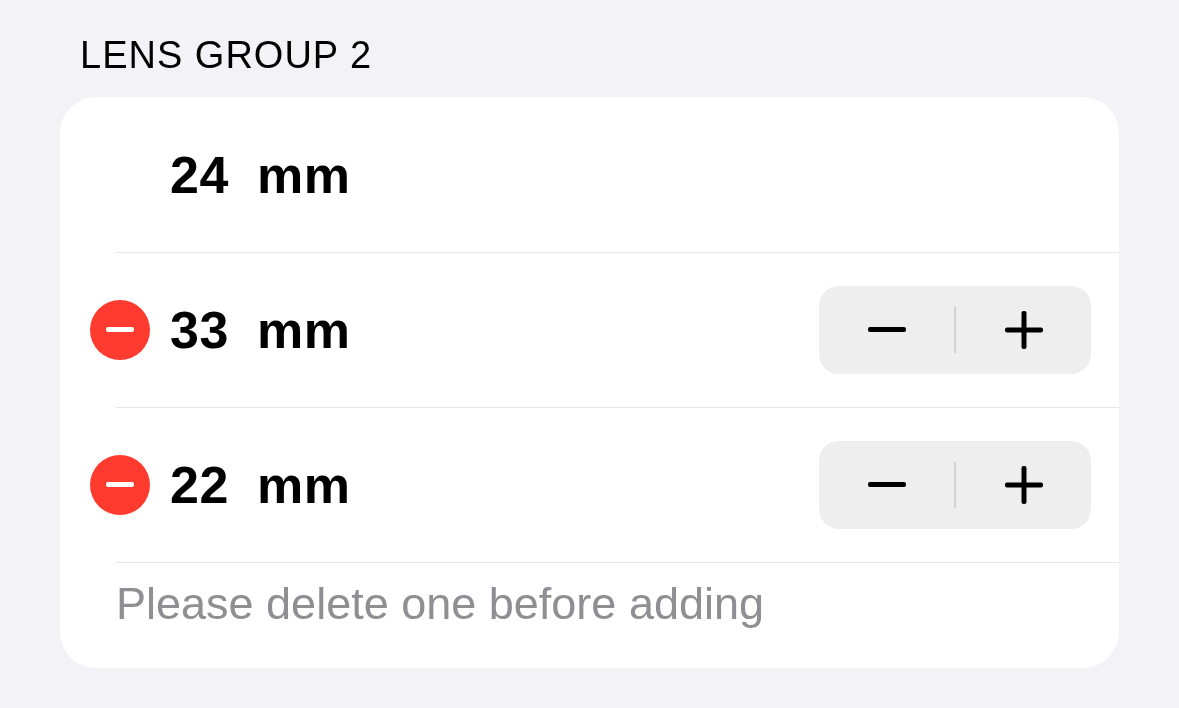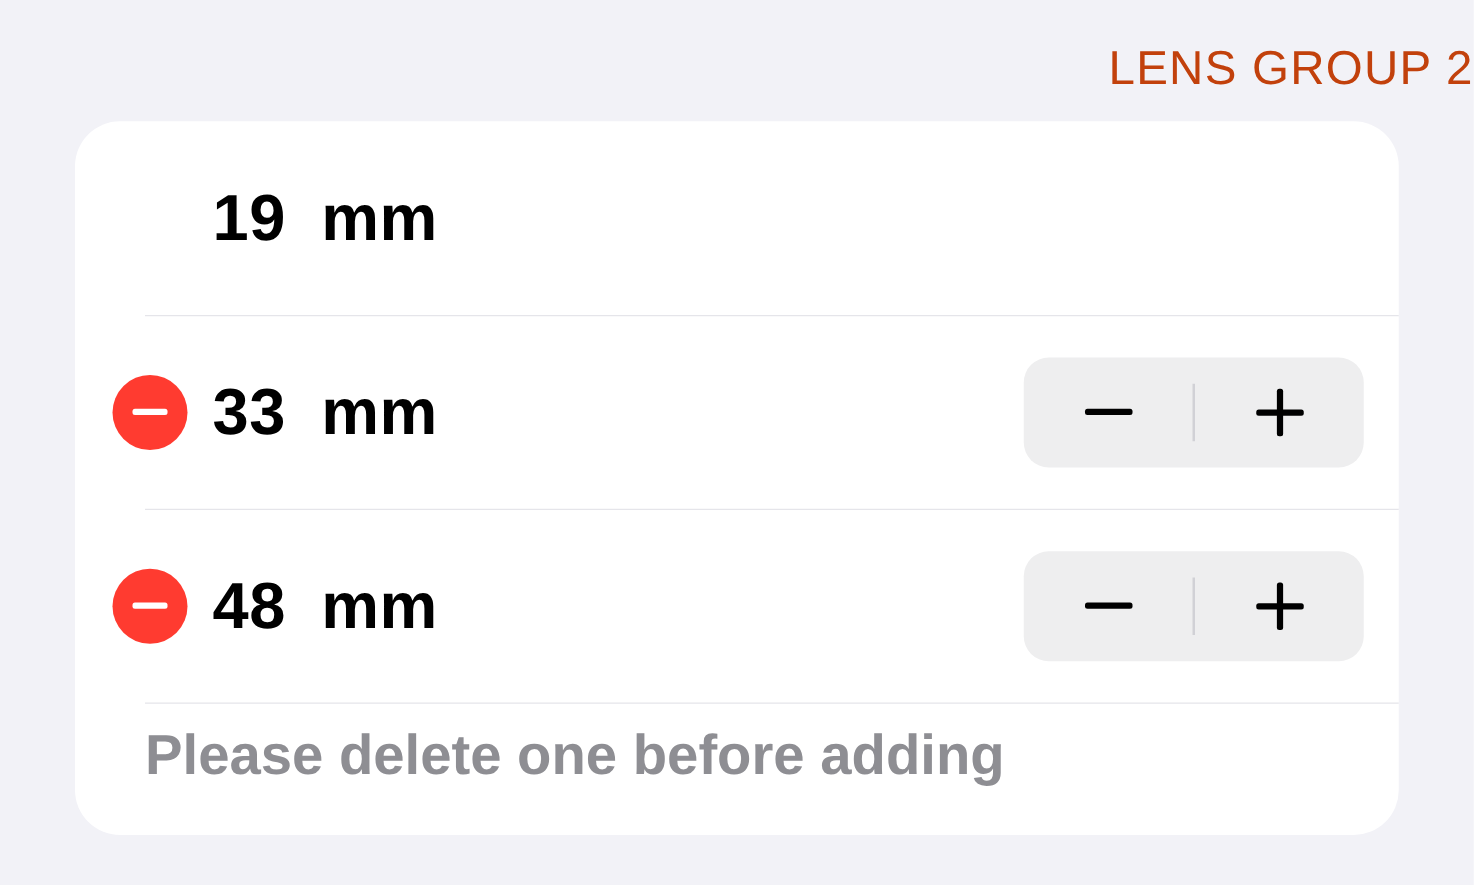--- a/index.html
+++ b/index.html
@@ -14,24 +14,23 @@
       height: 708px;
       overflow: hidden;
     }
     .container {
       padding-top: 18px;
     }
     .section-header {
       font-size: 38px;
       font-weight: 400;
       letter-spacing: 1px;
-      color: #c2410c;
+      color: #000000;
       text-transform: uppercase;
       padding: 16px 0 20px 80px;
-      text-align: right;
     }
     .card {
       background: #fff;
       border-radius: 36px;
       margin: 0 60px 0 60px;
     }
     .row {
       display: flex;
       align-items: center;
       height: 155px;
@@ -44,21 +43,21 @@
       top: 0;
       left: 56px;
       right: 0;
       height: 1px;
       background: #e5e5ea;
     }
     .footer-row {
       padding: 16px 28px 38px 56px;
       color: #8e8e93;
       font-size: 45px;
-      font-weight: 700;
+      font-weight: 400;
       position: relative;
     }
     .footer-row::before {
       content: "";
       position: absolute;
       top: 0;
       left: 56px;
       right: 0;
       height: 1px;
       background: #e5e5ea;
@@ -161,21 +160,21 @@
 </head>
 <body>
 
 <div class="container">
   <div class="section-header">LENS GROUP 2</div>
   <div class="card">
 
     <div class="row">
       <div class="spacer"></div>
       <div class="lens-label">
-        <span class="lens-value">19</span>
+        <span class="lens-value">24</span>
         <span>mm</span>
       </div>
     </div>
 
     <div class="row">
       <div class="delete-btn">
         <div class="delete-circle">
           <div class="delete-dash"></div>
         </div>
       </div>
@@ -194,21 +193,21 @@
       </div>
     </div>
 
     <div class="row">
       <div class="delete-btn">
         <div class="delete-circle">
           <div class="delete-dash"></div>
         </div>
       </div>
       <div class="lens-label">
-        <span class="lens-value">48</span>
+        <span class="lens-value">22</span>
         <span>mm</span>
       </div>
       <div class="stepper">
         <div class="stepper-btn">
           <div class="minus-icon"></div>
         </div>
         <div class="stepper-divider"></div>
         <div class="stepper-btn">
           <div class="plus-icon"></div>
         </div>

